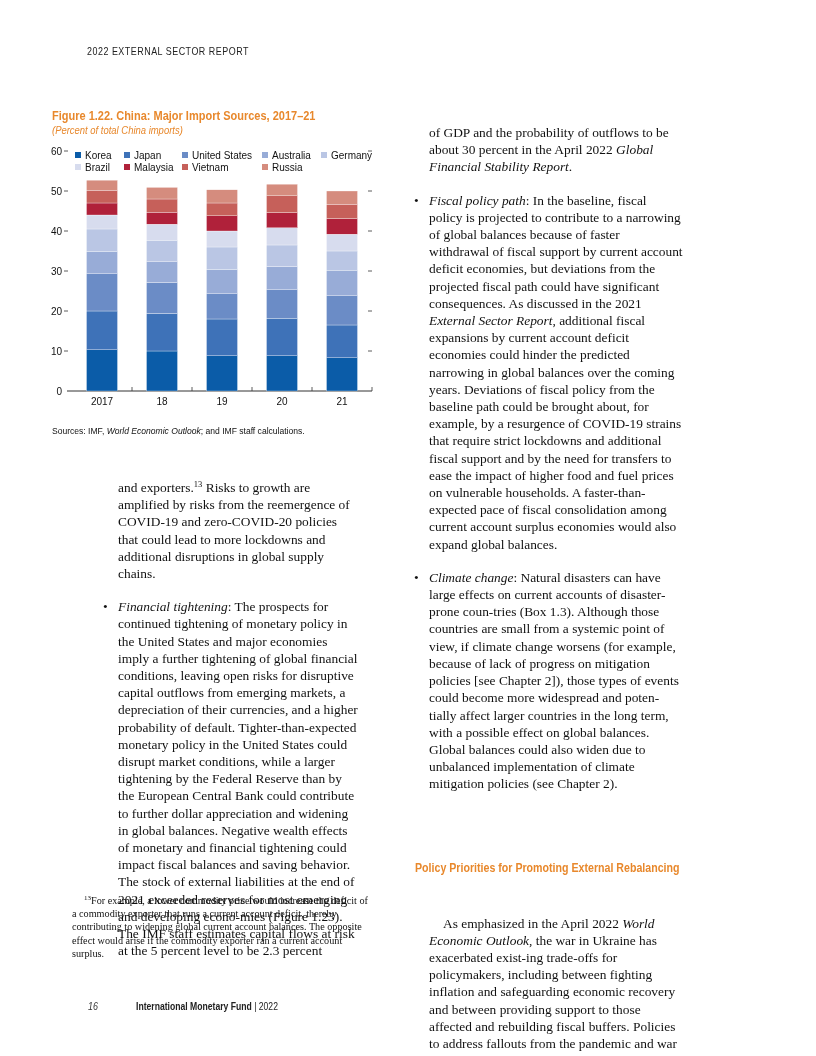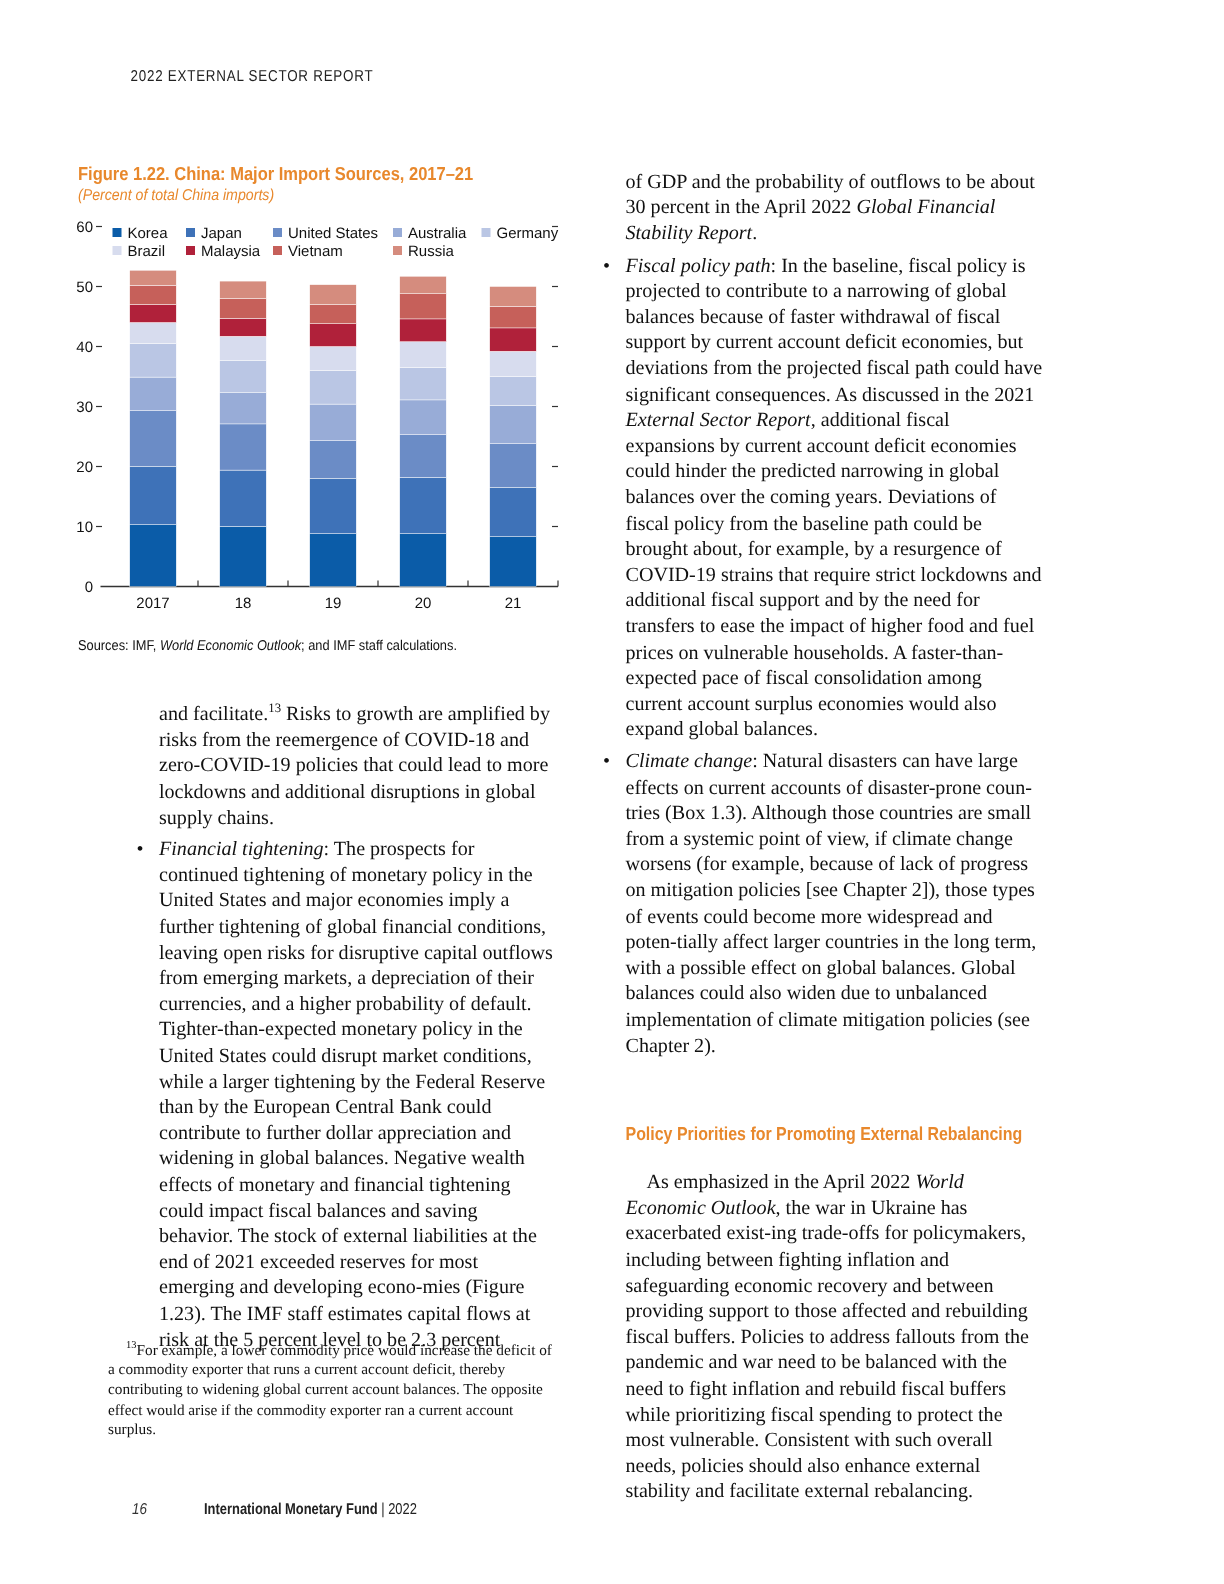--- a/index.html
+++ b/index.html
@@ -24,21 +24,21 @@
   .fig-source {
     position: absolute; left: 52px; top: 425px;
     font-family: "Liberation Sans", sans-serif; font-size: 9.5px; color: #111;
     transform: scaleX(0.9); transform-origin: left top; white-space: nowrap;
   }
   .fig-source i { font-style: italic; }
   .col {
     position: absolute; font-family: "Liberation Serif", serif; font-size: 13.4px;
     line-height: 17.2px; color: #111;
   }
-  .col p { margin: 4px; }
+  .col p { margin: 16px; }
   .col-left { left: 102px; top: 463px; width: 272px; }
   .col-right { left: 413px; top: 108px; width: 286px; }
   .bullet { position: relative; }
   .bullet::before {
     content: "\2022"; position: absolute; left: -15px; top: 0;
   }
   .indent { text-indent: 14px; }
   .sup { font-size: 8.5px; vertical-align: super; line-height: 0; }
   .section-head {
     font-family: "Liberation Sans", sans-serif; font-weight: bold; font-size: 12.5px;
@@ -168,32 +168,32 @@
       <rect x="326.5" y="234.2" width="31" height="16.80000000000001" fill="#d7dcee" stroke="#ffffff" stroke-width="0.3"></rect>
       <rect x="326.5" y="218.6" width="31" height="15.599999999999994" fill="#b0213a" stroke="#ffffff" stroke-width="0.3"></rect>
       <rect x="326.5" y="204.2" width="31" height="14.400000000000006" fill="#c6605a" stroke="#ffffff" stroke-width="0.3"></rect>
       <rect x="326.5" y="191" width="31" height="13.199999999999989" fill="#d58c7e" stroke="#ffffff" stroke-width="0.3"></rect>
     </g>
 </svg>
 
 <div class="fig-source"><span>Sources: IMF, </span><i>World Economic Outlook</i><span>; and IMF staff calculations.</span></div>
 
 <div class="col col-left">
-  <p><span>and facilitate.</span><span class="sup">13</span><span> Risks to growth are amplified by risks from the reemergence of COVID-18 and zero-COVID-19 policies that could lead to more lockdowns and additional disruptions in global supply chains.</span></p>
+  <p><span>and exporters.</span><span class="sup">13</span><span> Risks to growth are amplified by risks from the reemergence of COVID-19 and zero-COVID-20 policies that could lead to more lockdowns and additional disruptions in global supply chains.</span></p>
   <p class="bullet"><i>Financial tightening</i><span>: The prospects for continued tightening of monetary policy in the United States and major economies imply a further tightening of global financial conditions, leaving open risks for disruptive capital outflows from emerging markets, a depreciation of their currencies, and a higher probability of default. Tighter-than-expected monetary policy in the United States could disrupt market conditions, while a larger tightening by the Federal Reserve than by the European Central Bank could contribute to further dollar appreciation and widening in global balances. Negative wealth effects of monetary and financial tightening could impact fiscal balances and saving behavior. The stock of external liabilities at the end of 2021 exceeded reserves for most emerging and developing econo-mies (Figure 1.23). The IMF staff estimates capital flows at risk at the 5 percent level to be 2.3 percent</span></p>
 </div>
 
 <div class="footnote">
   <span style="padding-left:12px"></span><span class="fn-num">13</span><span>For example, a lower commodity price would increase the deficit of a commodity exporter that runs a current account deficit, thereby contributing to widening global current account balances. The opposite effect would arise if the commodity exporter ran a current account surplus.</span>
 </div>
 
 <div class="col col-right">
   <p><span>of GDP and the probability of outflows to be about 30 percent in the April 2022 </span><i>Global Financial Stability Report</i><span>.</span></p>
   <p class="bullet"><i>Fiscal policy path</i><span>: In the baseline, fiscal policy is projected to contribute to a narrowing of global balances because of faster withdrawal of fiscal support by current account deficit economies, but deviations from the projected fiscal path could have significant consequences. As discussed in the 2021 </span><i>External Sector Report</i><span>, additional fiscal expansions by current account deficit economies could hinder the predicted narrowing in global balances over the coming years. Deviations of fiscal policy from the baseline path could be brought about, for example, by a resurgence of COVID-19 strains that require strict lockdowns and additional fiscal support and by the need for transfers to ease the impact of higher food and fuel prices on vulnerable households. A faster-than-expected pace of fiscal consolidation among current account surplus economies would also expand global balances.</span></p>
   <p class="bullet"><i>Climate change</i><span>: Natural disasters can have large effects on current accounts of disaster-prone coun-tries (Box 1.3). Although those countries are small from a systemic point of view, if climate change worsens (for example, because of lack of progress on mitigation policies [see Chapter 2]), those types of events could become more widespread and poten-tially affect larger countries in the long term, with a possible effect on global balances. Global balances could also widen due to unbalanced implementation of climate mitigation policies (see Chapter 2).</span></p>
   <div style="height:34px"></div>
-  <p style="padding-left:14px"><span class="section-head" style="display:inline-block">Policy Priorities for Promoting External Rebalancing</span></p>
+  <p style=""><span class="section-head" style="display:inline-block">Policy Priorities for Promoting External Rebalancing</span></p>
   <div style="height:6px"></div>
   <p class="indent"><span>As emphasized in the April 2022 </span><i>World Economic Outlook</i><span>, the war in Ukraine has exacerbated exist-ing trade-offs for policymakers, including between fighting inflation and safeguarding economic recovery and between providing support to those affected and rebuilding fiscal buffers. Policies to address fallouts from the pandemic and war need to be balanced with the need to fight inflation and rebuild fiscal buffers while prioritizing fiscal spending to protect the most vulnerable. Consistent with such overall needs, policies should also enhance external stability and facilitate external rebalancing.</span></p>
 </div>
 
 <div class="folio">16</div>
 <div class="footer-org"><b>International Monetary Fund</b><span> | </span><span>2022</span></div>
 
 </body></html>

